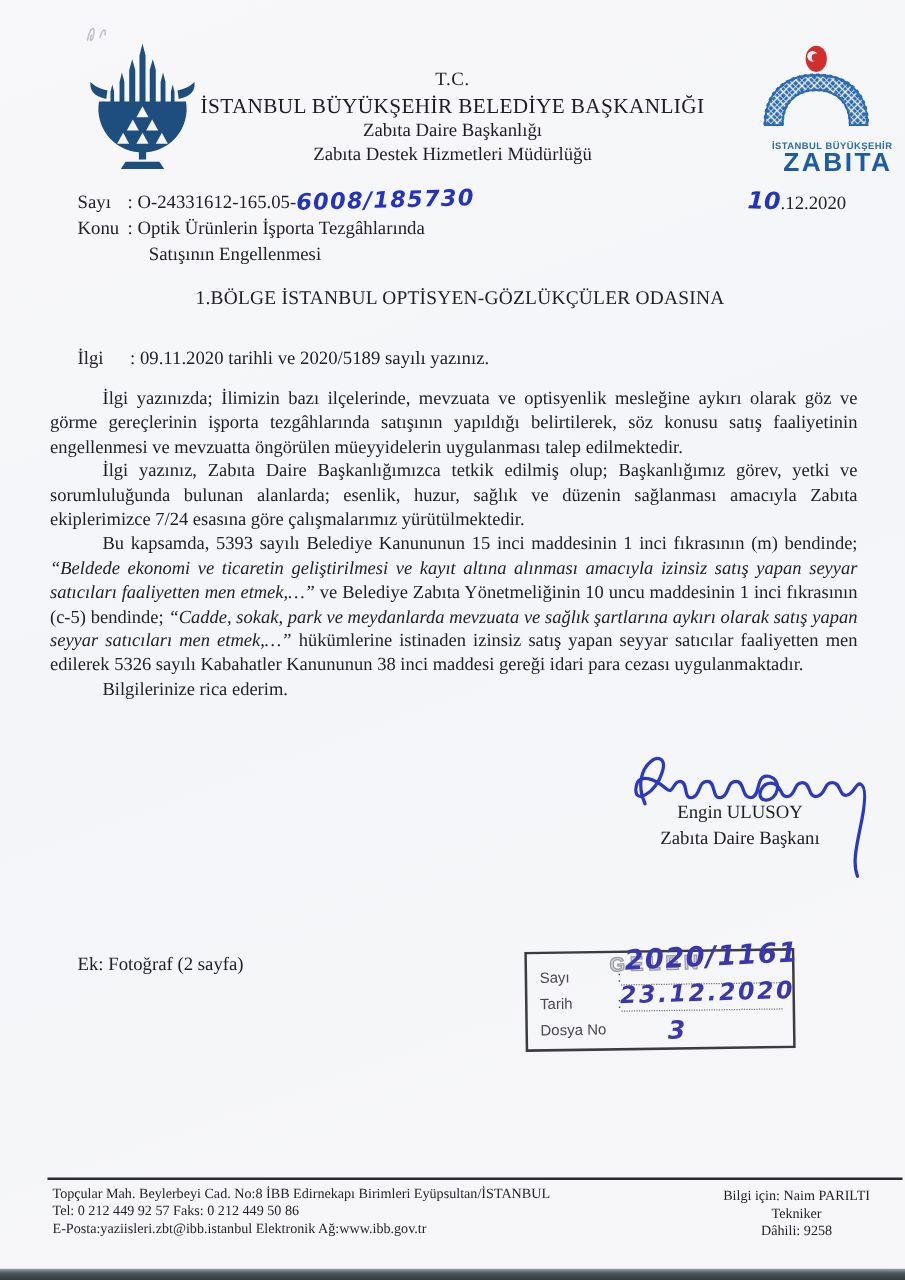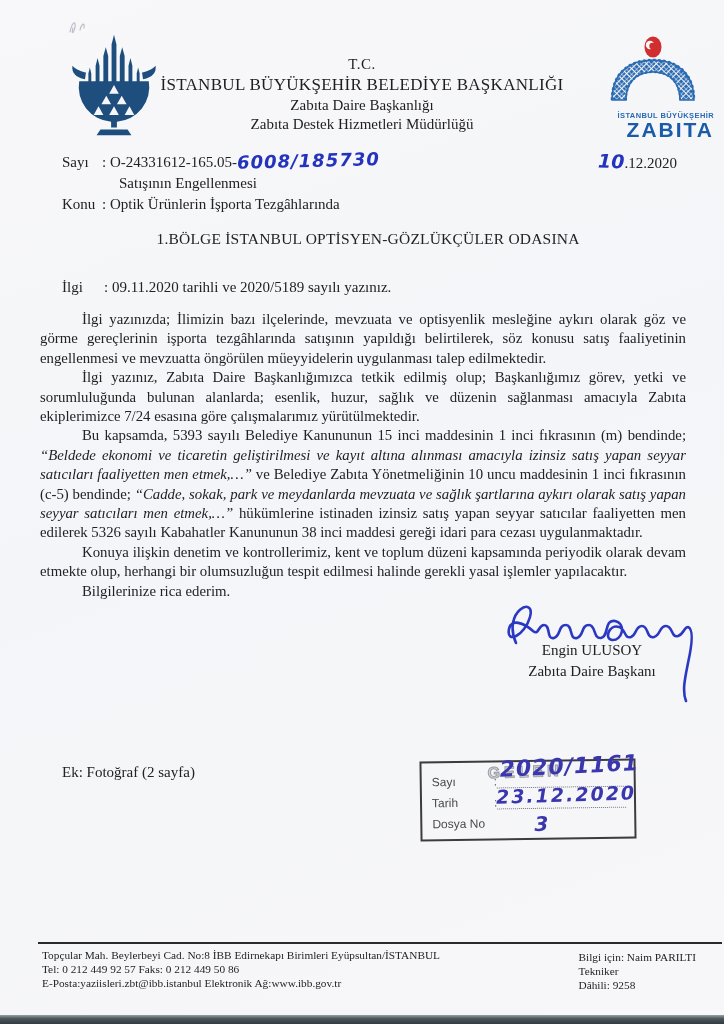--- a/index.html
+++ b/index.html
@@ -79,21 +79,21 @@
     color:rgba(150,152,158,.35); -webkit-text-stroke:1px #9a9ca4; transform:rotate(-1deg);
   }
   .stamp .hw { color:#3a36ae; }
   .stamp-hw-sayi  { position:absolute; left:78px;  top:-8px; font-size:22px; transform:rotate(-2deg); letter-spacing:1px; }
   .stamp-hw-tarih { position:absolute; left:74px;  top:22px; font-size:19px; transform:rotate(-1deg); letter-spacing:2px; }
   .stamp-hw-dosya { position:absolute; left:112px; top:50px; font-size:20px; }
 
   
   .footer-rule { position:absolute; left:38px; right:2px; top:942px; border-top:2px solid #2a2a2e; }
   .footer-left { position:absolute; left:42px; top:949px; font-size:11.3px; line-height:13.8px; color:#242428; }
-  .footer-right { position:absolute; right:28px; top:951px; font-size:11.3px; line-height:13.8px; text-align:left; color:#242428; }
+  .footer-right { position:absolute; right:28px; top:951px; font-size:11.3px; line-height:13.8px; text-align:center; color:#242428; }
 </style>
 </head>
 <body>
 
 <div class="page">
 
   <svg class="pencil-mark" width="34" height="26" viewBox="0 0 34 26">
     <path d="M4,18 C6,8 10,6 9,13 C8,19 5,21 7,14 M14,16 C16,9 19,8 18,14" stroke="#8d8fa0" stroke-width="1.2" fill="none" stroke-linecap="round"></path>
   </svg>
 
@@ -153,41 +153,40 @@
     <div class="h-tc">T.C.</div>
     <div class="h-org">İSTANBUL BÜYÜKŞEHİR BELEDİYE BAŞKANLIĞI</div>
     <div class="h-dept">Zabıta Daire Başkanlığı</div>
     <div class="h-unit">Zabıta Destek Hizmetleri Müdürlüğü</div>
   </div>
 
   <div class="meta">
     <div class="meta-row">
       <span class="meta-label">Sayı</span><span>: O-24331612-165.05-</span><span class="hw hw-sayi">6008/185730</span>
     </div>
-    <div class="meta-row konu-line2">Satışının Engellenmesi</div>
     <div class="meta-row">
       <span class="meta-label">Konu</span><span>: Optik Ürünlerin İşporta Tezgâhlarında</span>
     </div>
+    <div class="meta-row konu-line2">Satışının Engellenmesi</div>
   </div>
 
   <div class="date-block">
     <span class="hw hw-day">10</span><span>.12.2020</span>
   </div>
 
   <div class="addressee">1.BÖLGE İSTANBUL OPTİSYEN-GÖZLÜKÇÜLER ODASINA</div>
 
   <div class="ilgi">
     <span class="meta-label">İlgi</span><span>: 09.11.2020 tarihli ve 2020/5189 sayılı yazınız.</span>
   </div>
 
   <div class="body-text">
     <p>İlgi yazınızda; İlimizin bazı ilçelerinde, mevzuata ve optisyenlik mesleğine aykırı olarak göz ve görme gereçlerinin işporta tezgâhlarında satışının yapıldığı belirtilerek, söz konusu satış faaliyetinin engellenmesi ve mevzuatta öngörülen müeyyidelerin uygulanması talep edilmektedir.</p>
     <p>İlgi yazınız, Zabıta Daire Başkanlığımızca tetkik edilmiş olup; Başkanlığımız görev, yetki ve sorumluluğunda bulunan alanlarda; esenlik, huzur, sağlık ve düzenin sağlanması amacıyla Zabıta ekiplerimizce 7/24 esasına göre çalışmalarımız yürütülmektedir.</p>
     <p><span>Bu kapsamda, 5393 sayılı Belediye Kanununun 15 inci maddesinin 1 inci fıkrasının (m) bendinde; </span><span class="quote">“Beldede ekonomi ve ticaretin geliştirilmesi ve kayıt altına alınması amacıyla izinsiz satış yapan seyyar satıcıları faaliyetten men etmek,…”</span><span> ve Belediye Zabıta Yönetmeliğinin 10 uncu maddesinin 1 inci fıkrasının (c-5) bendinde; </span><span class="quote">“Cadde, sokak, park ve meydanlarda mevzuata ve sağlık şartlarına aykırı olarak satış yapan seyyar satıcıları men etmek,…”</span><span> hükümlerine istinaden izinsiz satış yapan seyyar satıcılar faaliyetten men edilerek 5326 sayılı Kabahatler Kanununun 38 inci maddesi gereği idari para cezası uygulanmaktadır.</span></p>
-    <p>Konuya ilişkin denetim ve kontrollerimiz, kent ve toplum düzeni kapsamında periyodik olarak devam etmekte olup, herhangi bir olumsuzluğun tespit edilmesi halinde gerekli yasal işlemler yapılacaktır.</p>
     <p class="closing">Bilgilerinize rica ederim.</p>
   </div>
 
   <svg class="signature-svg" viewBox="0 0 232 125">
     <path d="M38,60 C24,28 58,12 52,34 C47,52 28,62 31,46 C33,35 46,40 55,48
              C61,53 60,42 66,42 C73,42 68,57 76,55 C83,53 80,42 88,42 C95,42 91,57 99,55
              C106,53 103,42 111,42 C118,42 115,56 123,55 C131,54 126,36 137,38
              C149,41 144,58 134,57 C126,56 131,41 141,44 C148,46 146,56 153,54
              C159,52 157,43 164,43 C171,43 168,56 176,54 C183,52 181,43 188,43
              C195,43 193,55 200,53 C206,51 206,44 210,44

